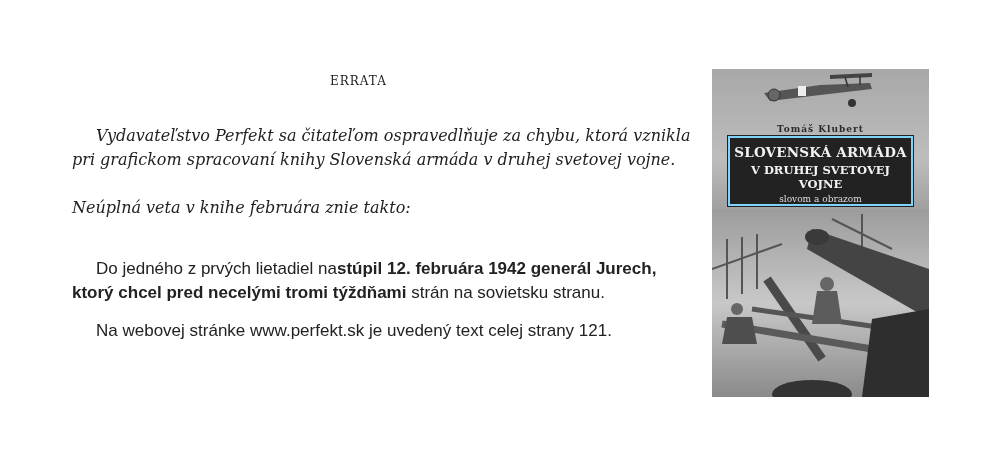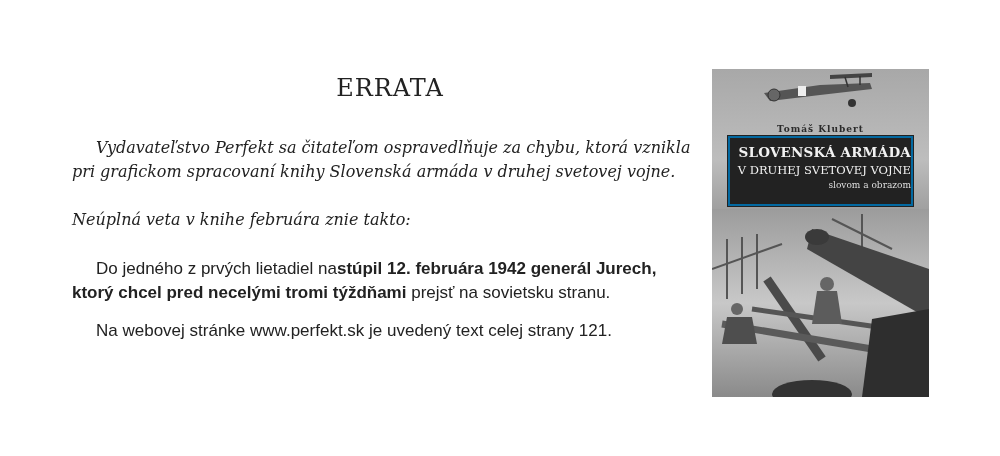--- a/index.html
+++ b/index.html
@@ -1,50 +1,50 @@
 <!DOCTYPE html>
 <html><head>
 <meta charset="utf-8">
 <style>
   html, body { margin:0; padding:0; }
   body { width:1000px; height:456px; background:#ffffff; position:relative; overflow:hidden; color:#1a1a1a; font-family:"Liberation Serif", serif; }
-  .title { position:absolute; left:330px; top:74px; width:120px; text-align:center; font-family:"DejaVu Serif", serif; font-size:24px; letter-spacing:1px; color:#222; }
+  .title { position:absolute; left:330px; top:74px; width:120px; text-align:left; font-family:"DejaVu Serif", serif; font-size:12px; letter-spacing:1px; color:#222; }
   .para { position:absolute; left:72px; width:620px; font-family:"Liberation Sans", sans-serif; font-size:17px; line-height:24px; color:#222; }
-  .p1 { top:124px; font-style:italic; font-family:"DejaVu Serif", serif; font-size:16px;margin-top:12px; }
+  .p1 { top:124px; font-style:italic; font-family:"DejaVu Serif", serif; font-size:16px; }
   .p2 { top:257px; }
   .p3 { top:319px; }
   .indent { display:inline-block; width:24px; }
   .bold { font-weight:bold; }
 
   .cover { position:absolute; left:712px; top:69px; width:217px; height:328px; background:#3b82f6; overflow:hidden; }
   .sky { position:absolute; left:0; top:0; width:100%; height:150px; background:linear-gradient(#a8a8a8,#bdbdbd 60%,#9a9a9a); }
   .ground { position:absolute; left:0; top:140px; width:100%; height:188px; background:linear-gradient(#9c9c9c,#c8c8c8 50%,#8a8a8a); }
   .plane { position:absolute; left:48px; top:4px; width:120px; height:36px; }
   .author { position:absolute; left:0; top:55px; width:100%; text-align:center; font-family:"DejaVu Serif", serif; font-size:9px; font-weight:bold; letter-spacing:1px; color:#2a2a2a; }
-  .title-box { position:absolute; left:16px; top:67px; width:181px; height:66px; background:#222; border:2px solid #0369a1; outline:1px solid #222; color:#f2f2f2; text-align:right; font-family:"DejaVu Serif", serif; }
+  .title-box { position:absolute; left:16px; top:67px; width:181px; height:66px; background:#222; border:2px solid #7dd3fc; outline:1px solid #222; color:#f2f2f2; text-align:center; font-family:"DejaVu Serif", serif; }
   .tb1 { font-size:13.5px; font-weight:bold; margin-top:6px; letter-spacing:0.2px; }
-  .tb2 { font-size:11.5px; font-weight:normal; margin-top:3px; }
+  .tb2 { font-size:11.5px; font-weight:bold; margin-top:3px; }
   .tb3 { font-size:9px; margin-top:3px; color:#ddd; }
   .scene { position:absolute; left:0; top:140px; width:217px; height:188px; }
 </style>
 </head>
 <body>
 
 <div class="title">ERRATA</div>
 
 <div class="para p1">
   <span class="indent"></span><span>Vydavateľstvo Perfekt sa čitateľom ospravedlňuje za chybu, ktorá vznikla</span><br>
   <span>pri grafickom spracovaní knihy Slovenská armáda v druhej svetovej vojne.</span><br>
   <br>
   <span>Neúplná veta v knihe februára znie takto:</span>
 </div>
 
 <div class="para p2">
   <span class="indent"></span><span>Do jedného z prvých lietadiel na</span><span class="bold">stúpil 12. februára 1942 generál Jurech,</span><br>
-  <span class="bold">ktorý chcel pred necelými tromi týždňami</span><span> prejsť na sovietsku stranu.</span>
+  <span class="bold">ktorý chcel pred necelými tromi týždňami</span><span> strán na sovietsku stranu.</span>
 </div>
 
 <div class="para p3">
   <span class="indent"></span><span>Na webovej stránke www.perfekt.sk je uvedený text celej strany 121.</span>
 </div>
 
 <div class="cover">
   <div class="sky"></div>
   <svg class="plane" viewBox="0 0 120 36">
     <path d="M4 20 L60 12 L110 10 L112 16 L60 22 L10 28 Z" fill="#555"></path>

